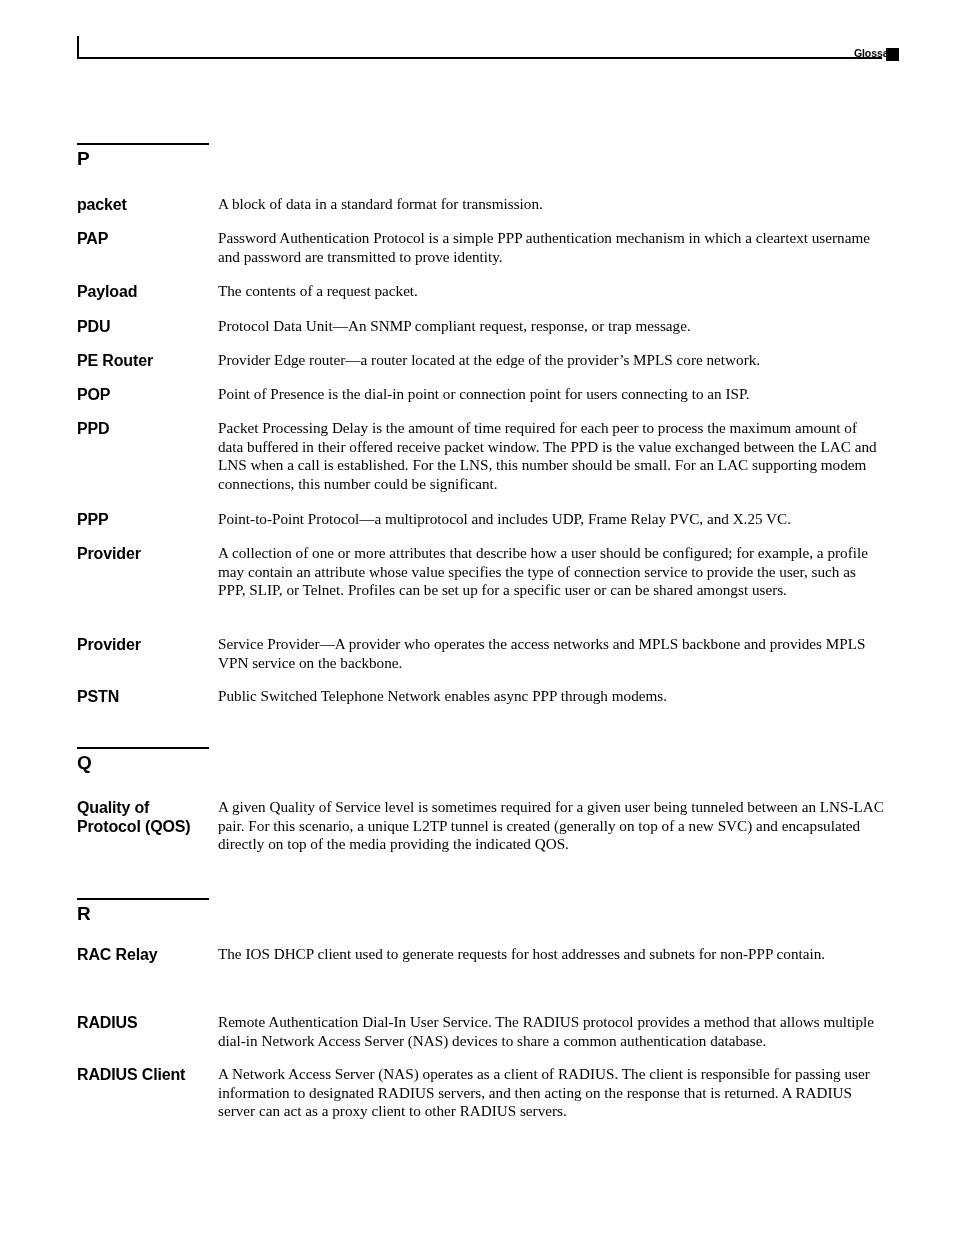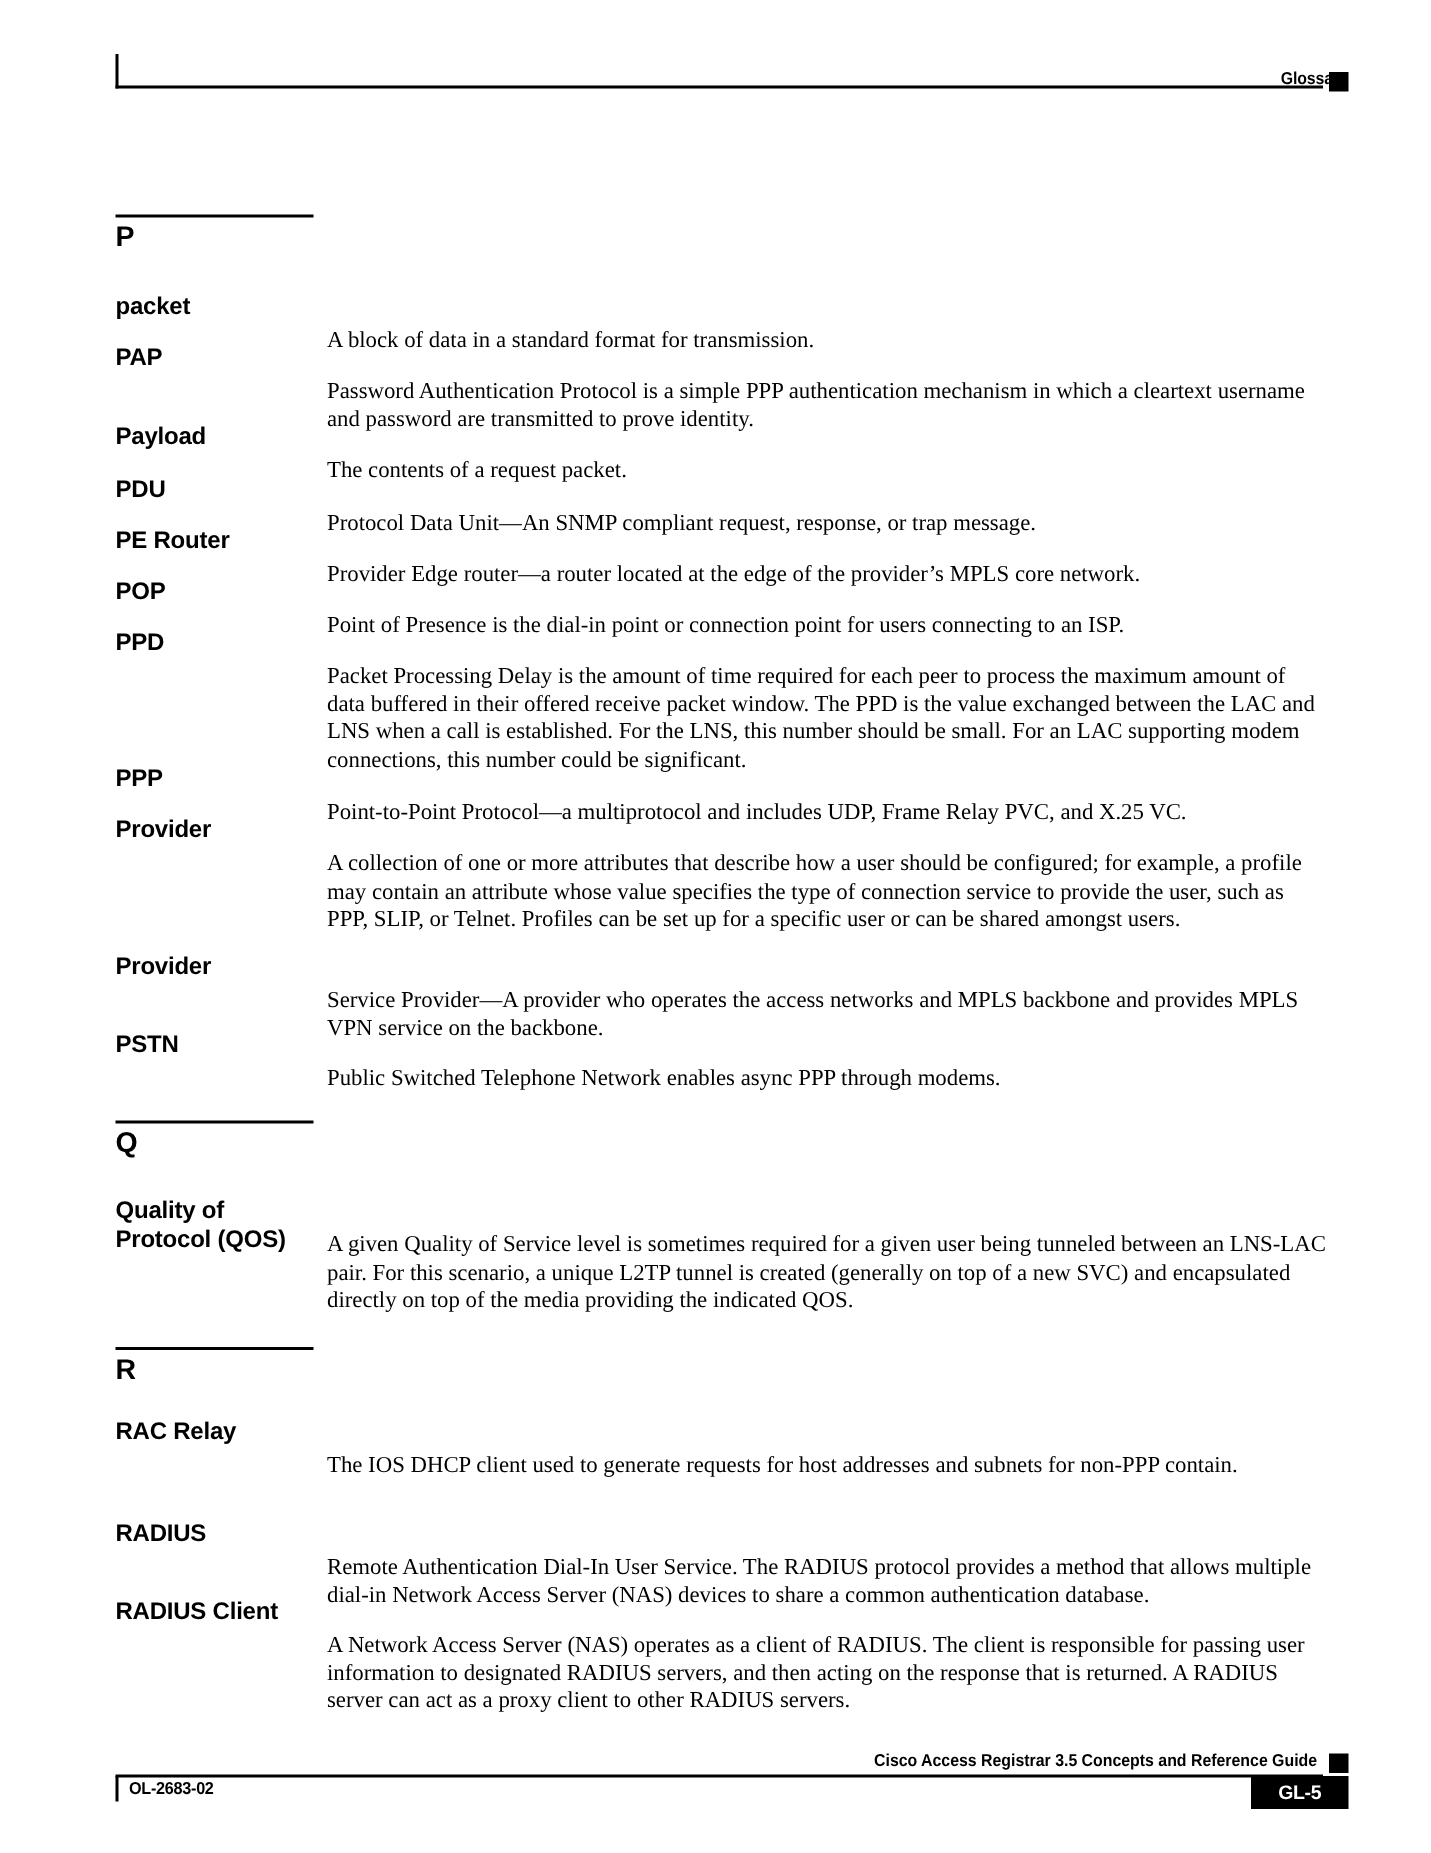--- a/index.html
+++ b/index.html
@@ -112,21 +112,20 @@
   }
   .entry-def {
     position: absolute;
     left: 218px;
     top: -1px;
     width: 666px;
     font-family: "Liberation Serif", "DejaVu Serif", serif;
     font-size: 15.2px;
     line-height: 18.6px;
     text-align: left;
-    margin-top: 23px;
   }
 
   
   .footer {
     position: absolute;
     left: 0;
     top: 1160px;
     width: 954px;
     height: 75px;
   }
@@ -281,23 +280,14 @@
           <div class="entry-term">RADIUS</div>
           <div class="entry-def">Remote Authentication Dial-In User Service. The RADIUS protocol provides a method that allows multiple dial-in Network Access Server (NAS) devices to share a common authentication database.</div>
         </div>
         <div class="entry" style="top: 168px;">
           <div class="entry-term">RADIUS Client</div>
           <div class="entry-def">A Network Access Server (NAS) operates as a client of RADIUS. The client is responsible for passing user information to designated RADIUS servers, and then acting on the response that is returned. A RADIUS server can act as a proxy client to other RADIUS servers.</div>
         </div>
       </div>
     </div>
 
-  <div class="footer">
-    <div class="footer-title">Cisco Access Registrar 3.5 Concepts and Reference Guide</div>
-    <div class="footer-square"></div>
-    <div class="footer-rule"></div>
-    <div class="footer-tick"></div>
-    <div class="footer-docid">OL-2683-02</div>
-    <div class="footer-pagebox"></div>
-    <div class="footer-pagenum">GL-5</div>
-  </div>
 
 </div>
 
 </body></html>

